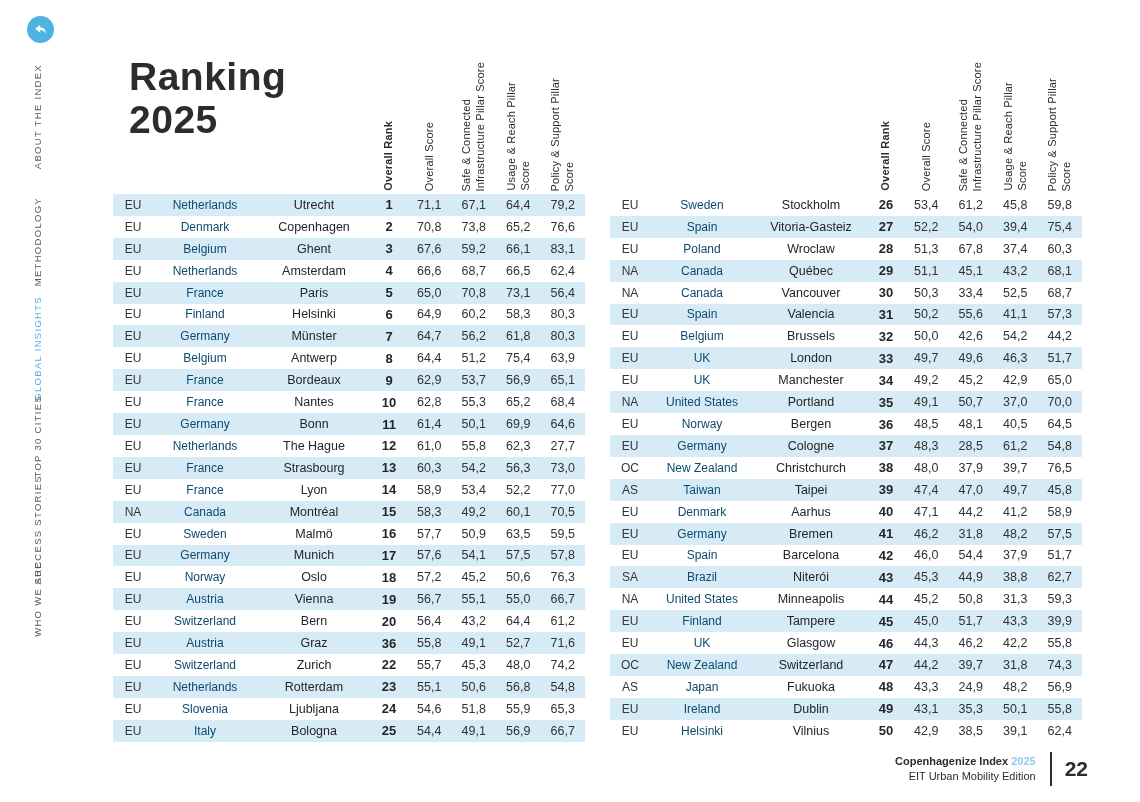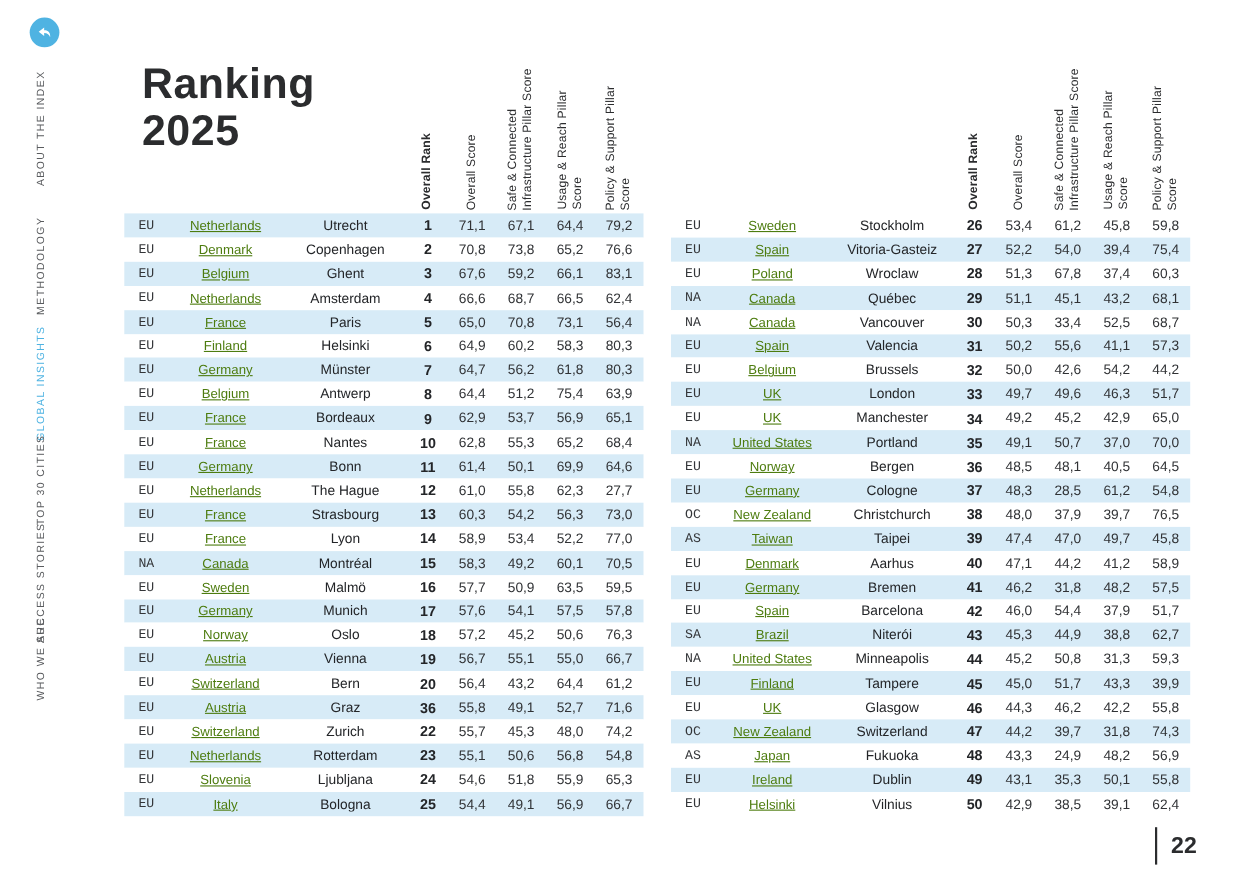--- a/index.html
+++ b/index.html
@@ -34,22 +34,22 @@
   .h-label:nth-child(2) { left: 317px; }
   .h-label:nth-child(3) { left: 361px; }
   .h-label:nth-child(4) { left: 406px; }
   .h-label:nth-child(5) { left: 450px; }
 
   .rows { width: 472px; }
   .t-row { display: grid; grid-template-columns: 40px 104px 114px 36px 44.5px 44.5px 44.5px 44.5px;
            height: 21.92px; align-items: center; background: #ffffff; }
   .t-row.hl { background: var(--row-highlight, #d7ebf7); }
   .t-row > div { text-align: center; overflow: hidden; white-space: nowrap; }
-  .c-region  { font-size: 12px; color: #333538; font-family: Liberation Mono, monospace; }
-  .c-country { font-size: 12px; color: #4d7c0f; text-decoration: underline; }
+  .c-region  { font-size: 12px; color: #333538; }
+  .c-country { font-size: 12px; color: #0c4a6e; }
   .c-city    { font-size: 12.5px; font-weight: normal; color: #232528; }
   .c-rank    { font-size: 13px; font-weight: bold; color: #232528; }
   .c-score   { font-size: 12.5px; color: #303235; }
 
   
   .footer { position: absolute; right: 52px; bottom: 16px; display: flex; align-items: center; }
   .footer-text { text-align: right; font-size: 11px; line-height: 1.35; color: #2b2c2e; }
   .footer-line1 { font-weight: bold; }
   .footer-year { color: var(--accent-light, #8ccdee); font-weight: bold; }
   .footer-divider { width: 2px; height: 34px; background: #2b2c2e; margin: 0 13px 0 14px; }
@@ -601,15 +601,19 @@
         <div class="c-rank">50</div>
         <div class="c-score">42,9</div>
         <div class="c-score">38,5</div>
         <div class="c-score">39,1</div>
         <div class="c-score">62,4</div>
       </div>
     </div>
 </section>
 
 <footer class="footer">
+  <div class="footer-text">
+    <div class="footer-line1"><span>Copenhagenize Index</span> <span class="footer-year">2025</span></div>
+    <div>EIT Urban Mobility Edition</div>
+  </div>
   <div class="footer-divider"></div>
   <div class="page-number">22</div>
 </footer>
 
 </body></html>

